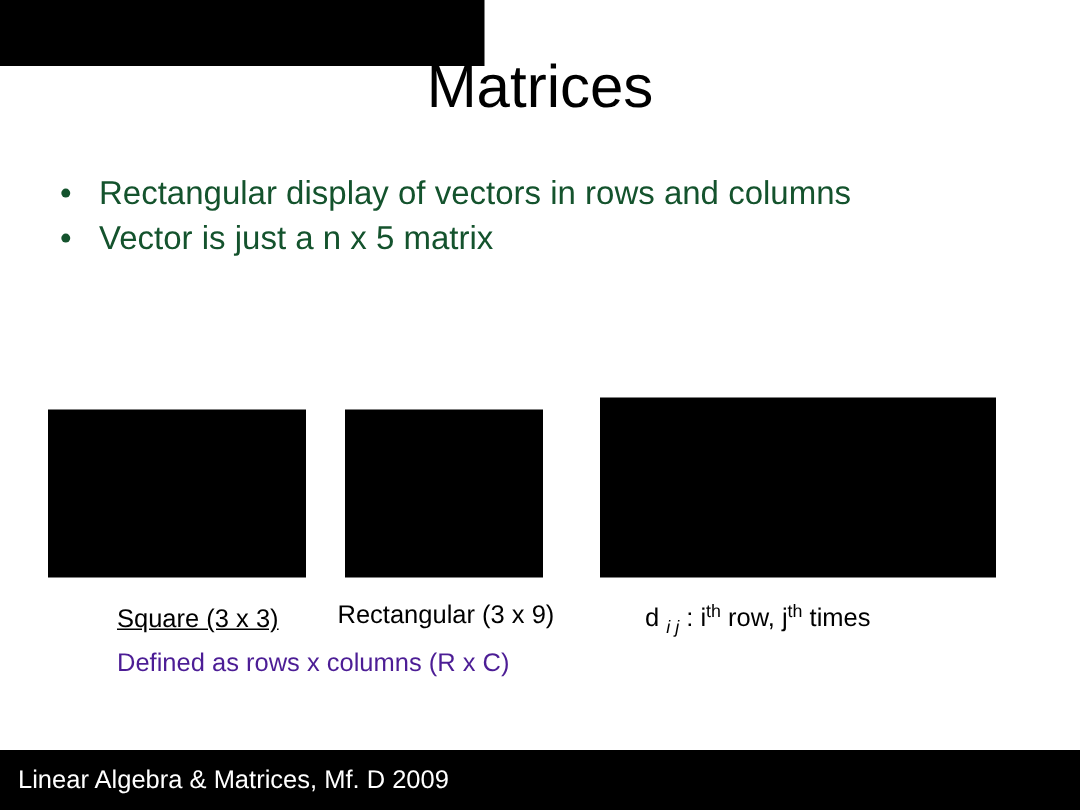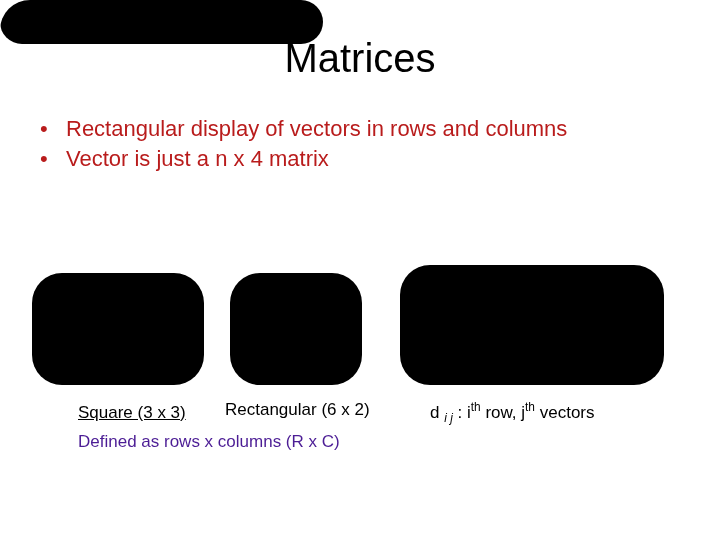--- a/index.html
+++ b/index.html
@@ -1,22 +1,22 @@
 <!DOCTYPE html>
 <html><head>
 <meta charset="utf-8">
 <style>
-  * { margin: 0; padding: 0; box-sizing: border-box; border-radius: 30px; }
+  * { margin: 0; padding: 0; box-sizing: border-box; }
   html, body { width: 720px; height: 540px; background: #fff; font-family: Arial, Helvetica, sans-serif; overflow: hidden; }
   .slide { position: relative; width: 720px; height: 540px; background: #fff; }
   .top-black { position: absolute; top: 0; left: 0; width: 323px; height: 44px; background: #000; }
   .title { position: absolute; top: 36px; left: 0; width: 720px; text-align: center; font-size: 40px; color: #000; }
   .bullets { position: absolute; top: 115px; left: 26px; width: 668px; }
   .bullets ul { list-style: none; }
-  .bullets li { position: relative; padding-left: 40px; font-size: 22px; line-height: 1.25; color: #b91c1c; margin-bottom: 2px; }
+  .bullets li { position: relative; padding-left: 40px; font-size: 22px; line-height: 1.25; color: #14532d; margin-bottom: 2px; }
   .bullets li::before { content: "•"; position: absolute; left: 14px; top: 0; font-size: 22px; }
   .boxes { position: absolute; top: 273px; left: 32px; }
   .box { position: absolute; background: #000; }
   .box1 { left: 0; top: 0; width: 172px; height: 112px; }
   .box2 { left: 198px; top: 0; width: 132px; height: 112px; }
   .box3 { left: 368px; top: -8px; width: 264px; height: 120px; }
   .captions { position: absolute; top: 400px; left: 0; width: 720px; }
   .cap { position: absolute; font-size: 17px; color: #000; }
   .cap1 { left: 78px; top: 3px; text-decoration: underline; }
   .cap2 { left: 225px; top: 0; }
@@ -29,33 +29,36 @@
 </head>
 <body>
 
 <div class="slide">
   <div class="top-black"></div>
   <div class="title">Matrices</div>
 
   <div class="bullets">
     <ul>
       <li>Rectangular display of vectors in rows and columns</li>
-      <li>Vector is just a n x 4 matrix</li>
+      <li>Vector is just a n x 5 matrix</li>
     </ul>
   </div>
 
   <div class="boxes">
     <div class="box box1"></div>
     <div class="box box2"></div>
     <div class="box box3"></div>
   </div>
 
   <div class="captions">
     <div class="cap cap1">Square (3 x 3)</div>
-    <div class="cap cap2">Rectangular (6 x 2)</div>
+    <div class="cap cap2">Rectangular (3 x 9)</div>
     <div class="cap cap3">
-      <span>d </span><sub>i j</sub><span> : i</span><sup>th</sup><span> row, j</span><sup>th</sup><span> vectors</span>
+      <span>d </span><sub>i j</sub><span> : i</span><sup>th</sup><span> row, j</span><sup>th</sup><span> times</span>
     </div>
   </div>
 
   <div class="defrow">Defined as rows x columns (R x C)</div>
 
+  <div class="footer-bar">
+    <span>Linear Algebra &amp; Matrices, Mf. D 2009</span>
+  </div>
 </div>
 
 </body></html>

